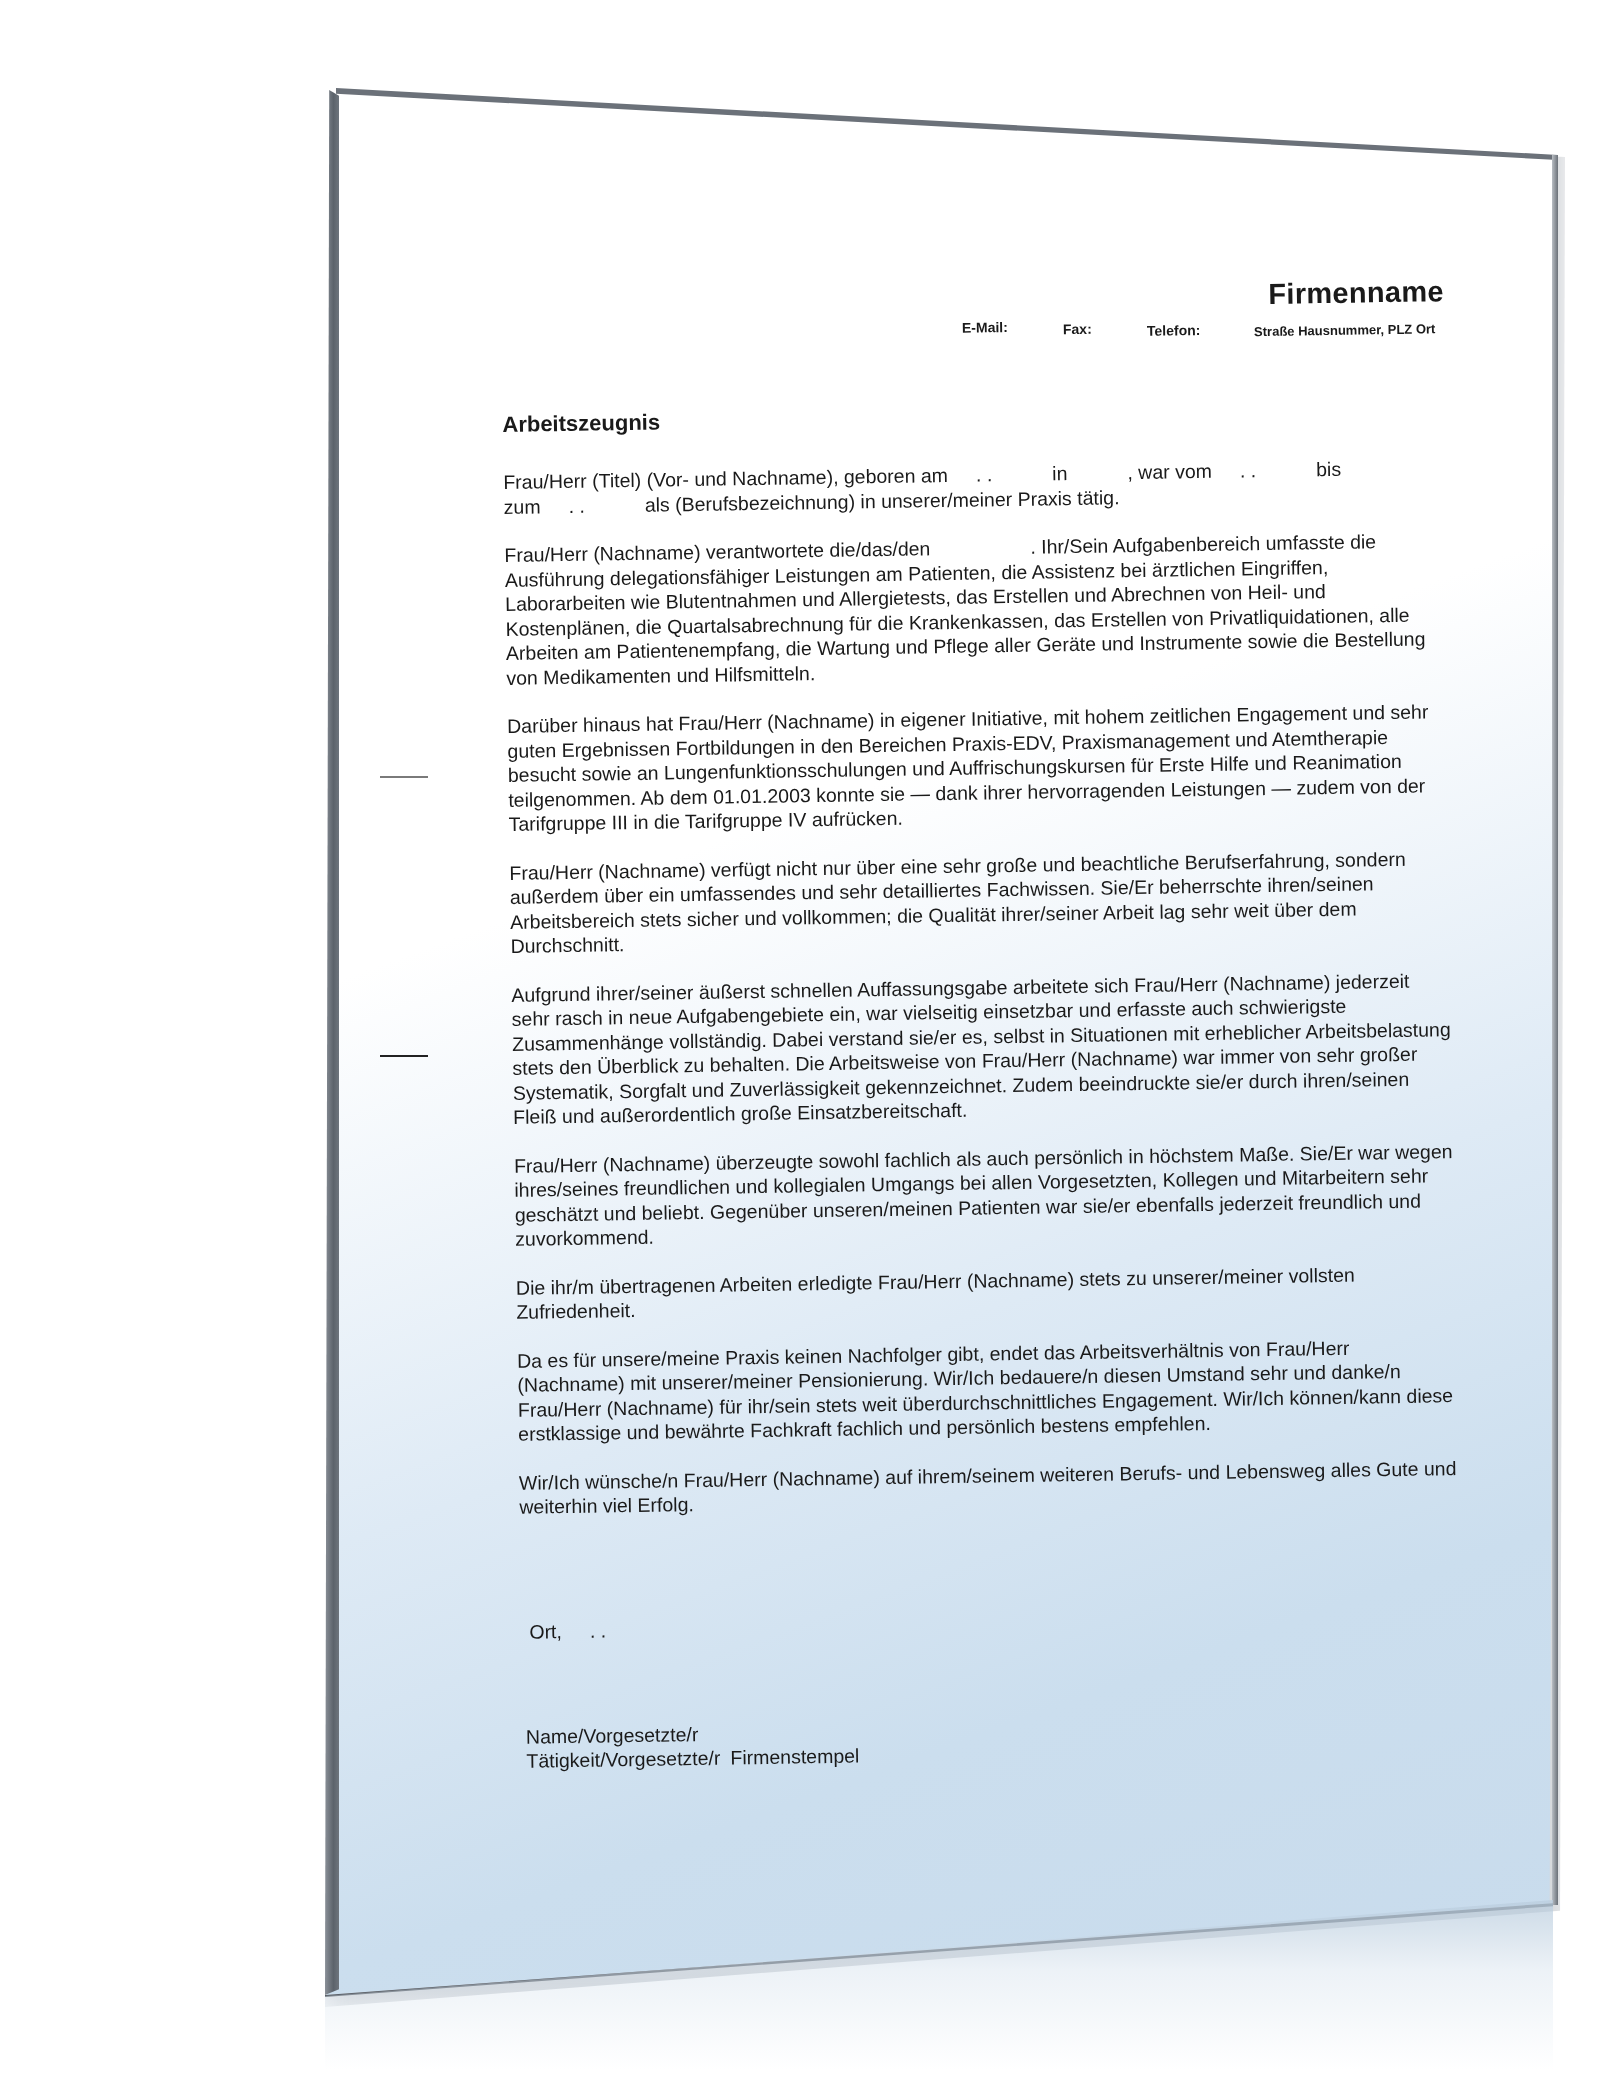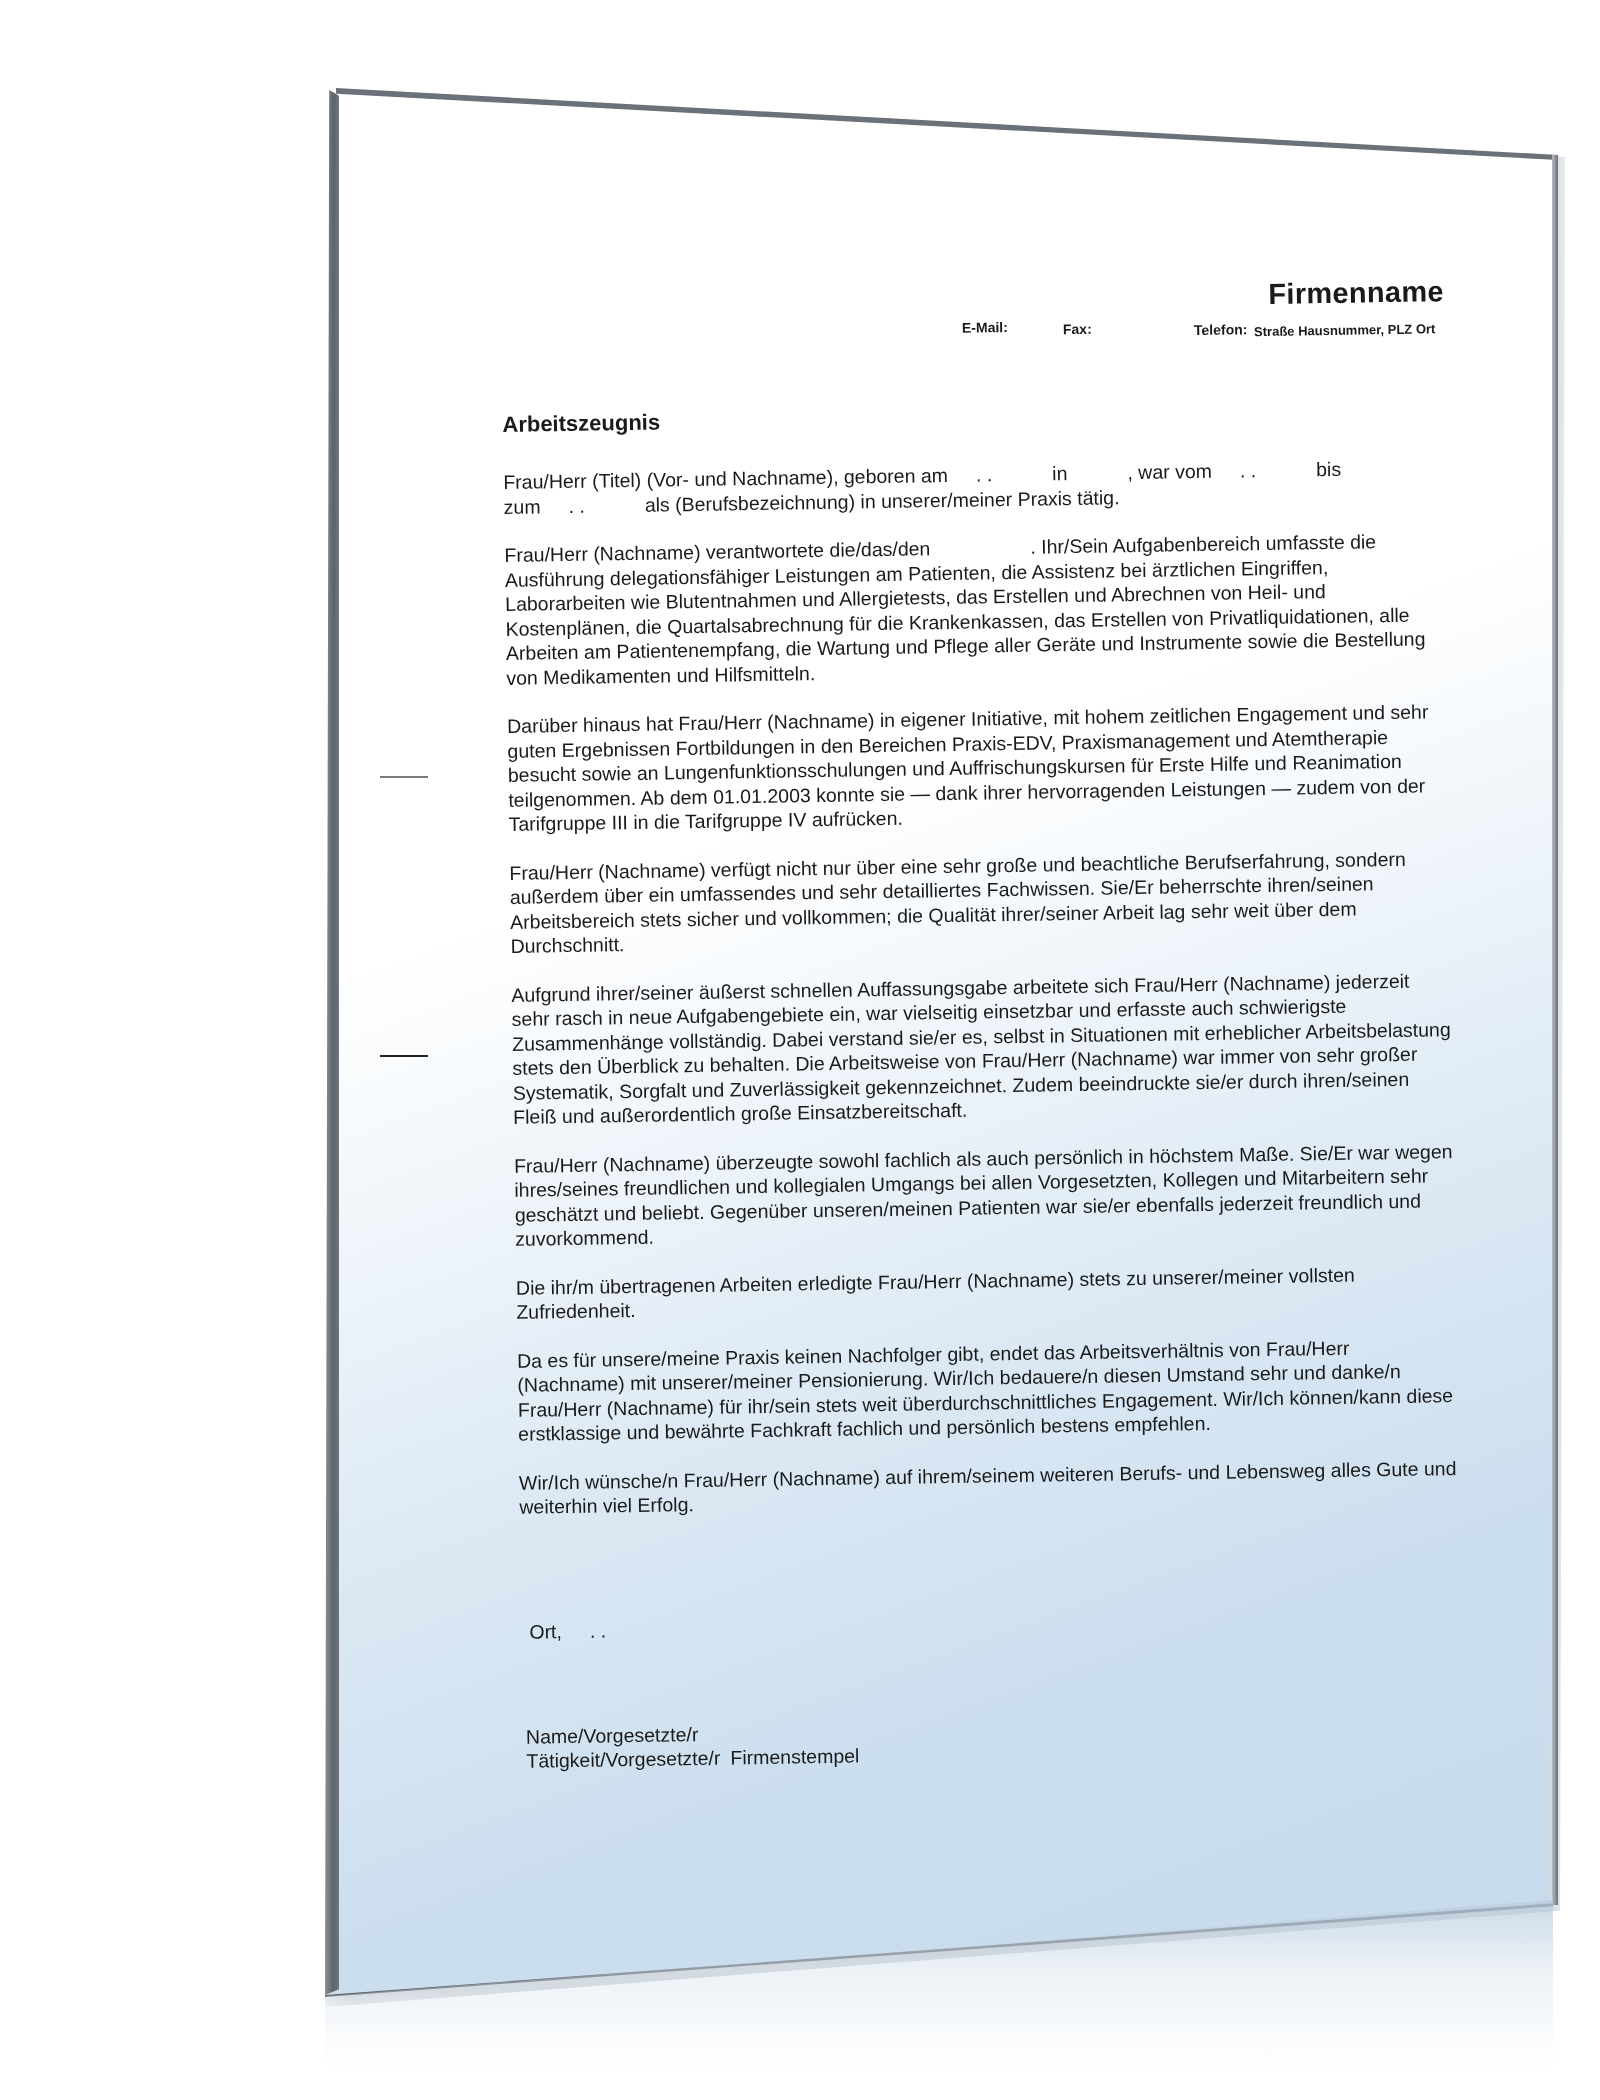--- a/index.html
+++ b/index.html
@@ -90,21 +90,21 @@
     letter-spacing: 0.3px;
   }
   .contact {
     position: absolute;
     top: 327px;
     font-size: 14px;
     font-weight: bold;
   }
   .c-email { left: 963px; }
   .c-fax   { left: 1064px; top: 330px; }
-  .c-tel   { left: 1148px; top: 333px; margin-left: 47px; }
+  .c-tel   { left: 1148px; top: 333px; }
   .c-addr  { left: 1255px; top: 336px; font-size: 13px; }
 
   .doc-title {
     position: absolute;
     left: 502px; top: 412px;
     font-size: 22px;
     font-weight: bold;
   }
   .body-text {
     position: absolute;

